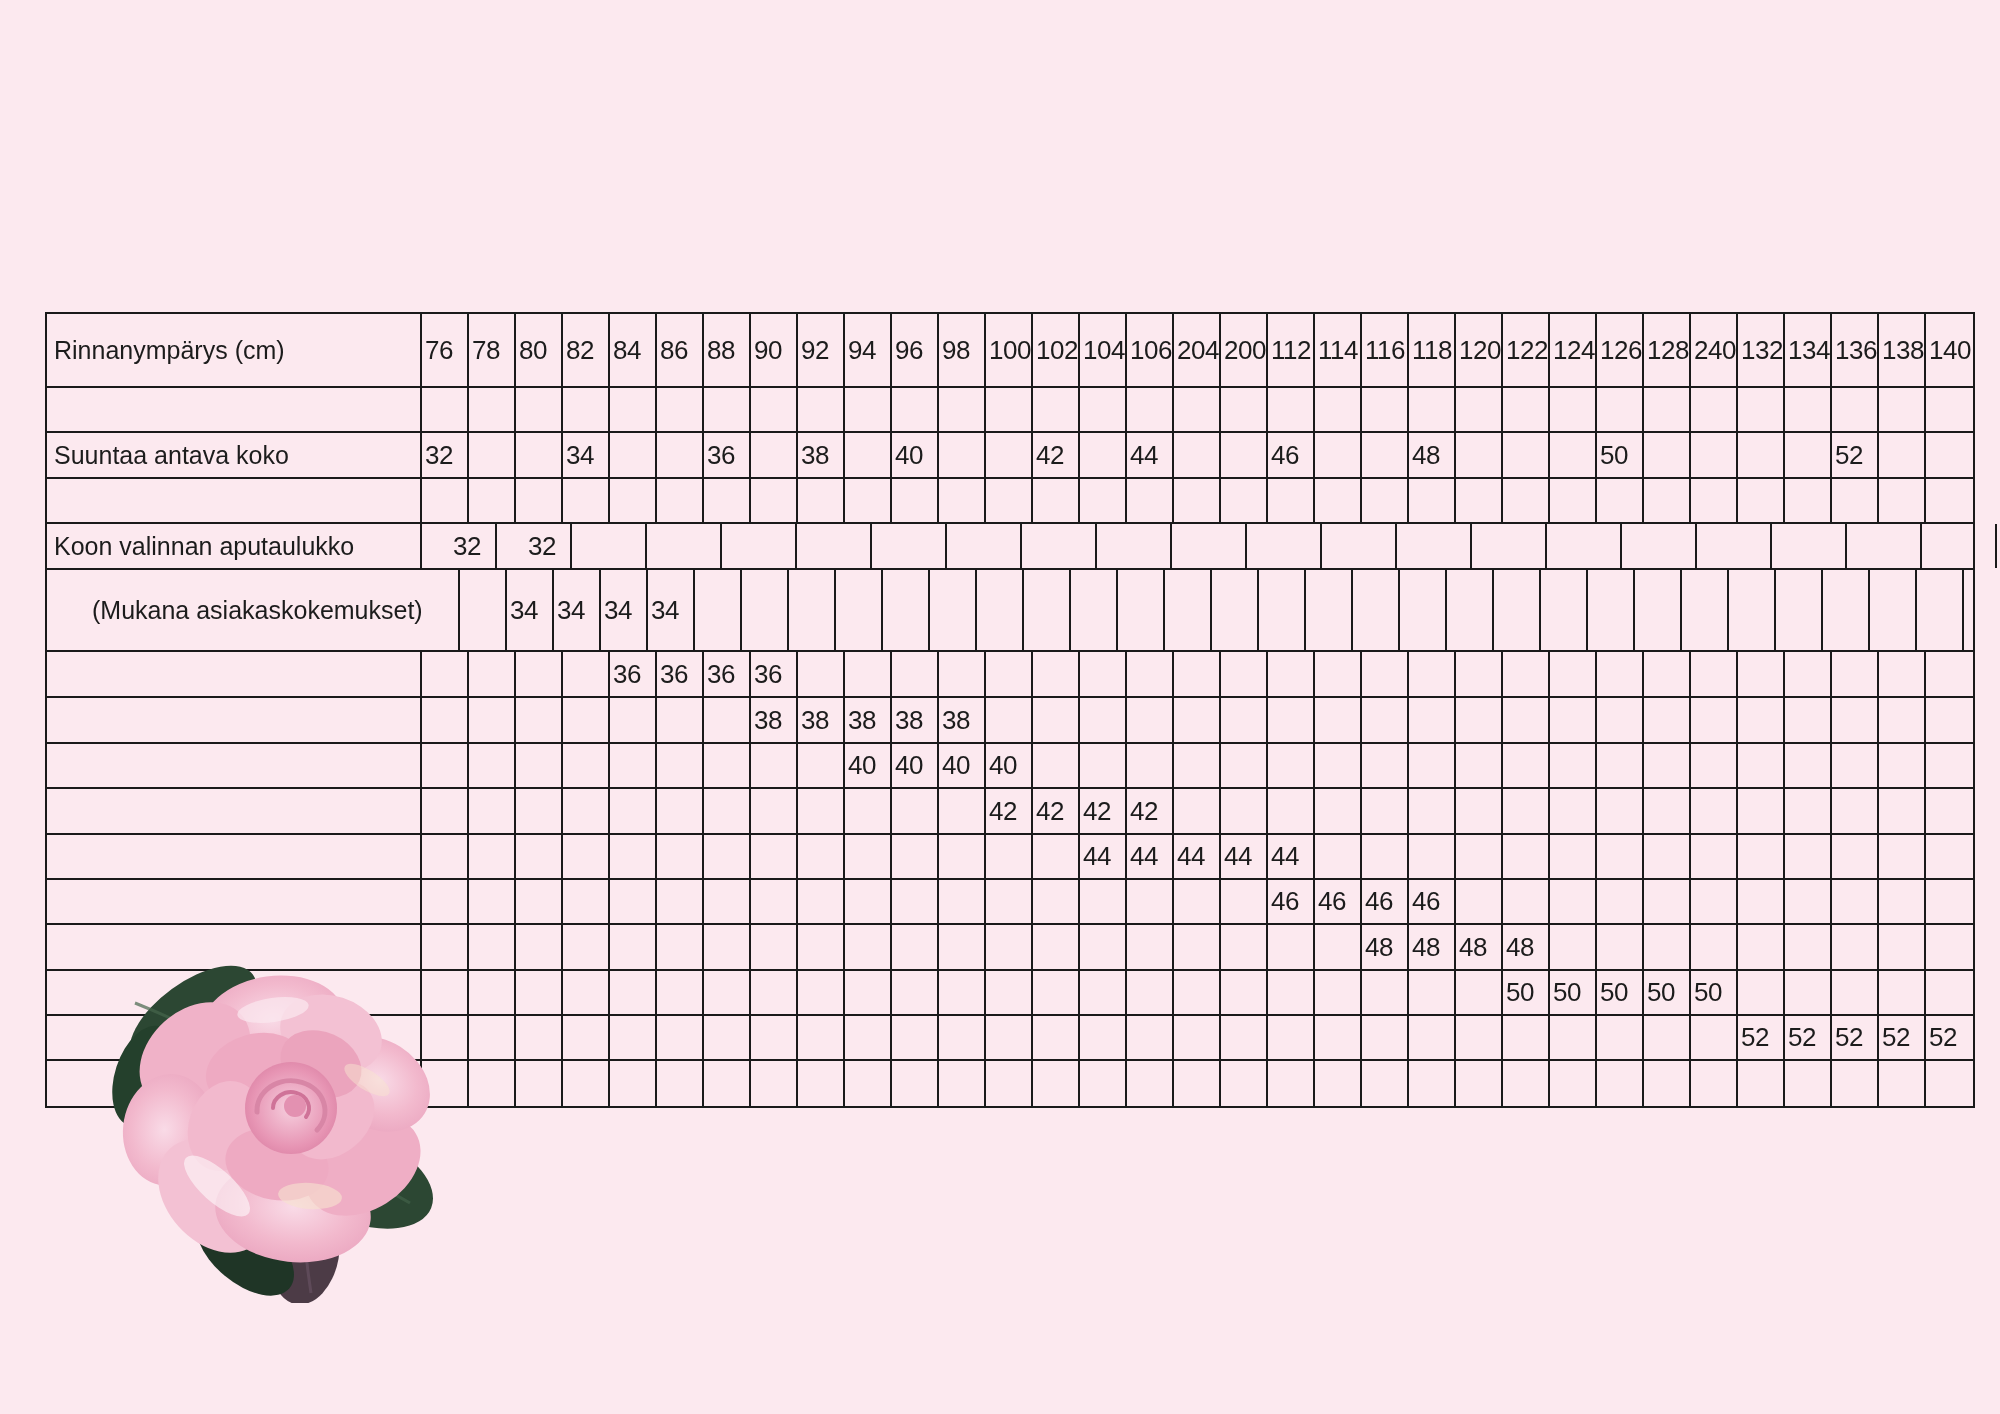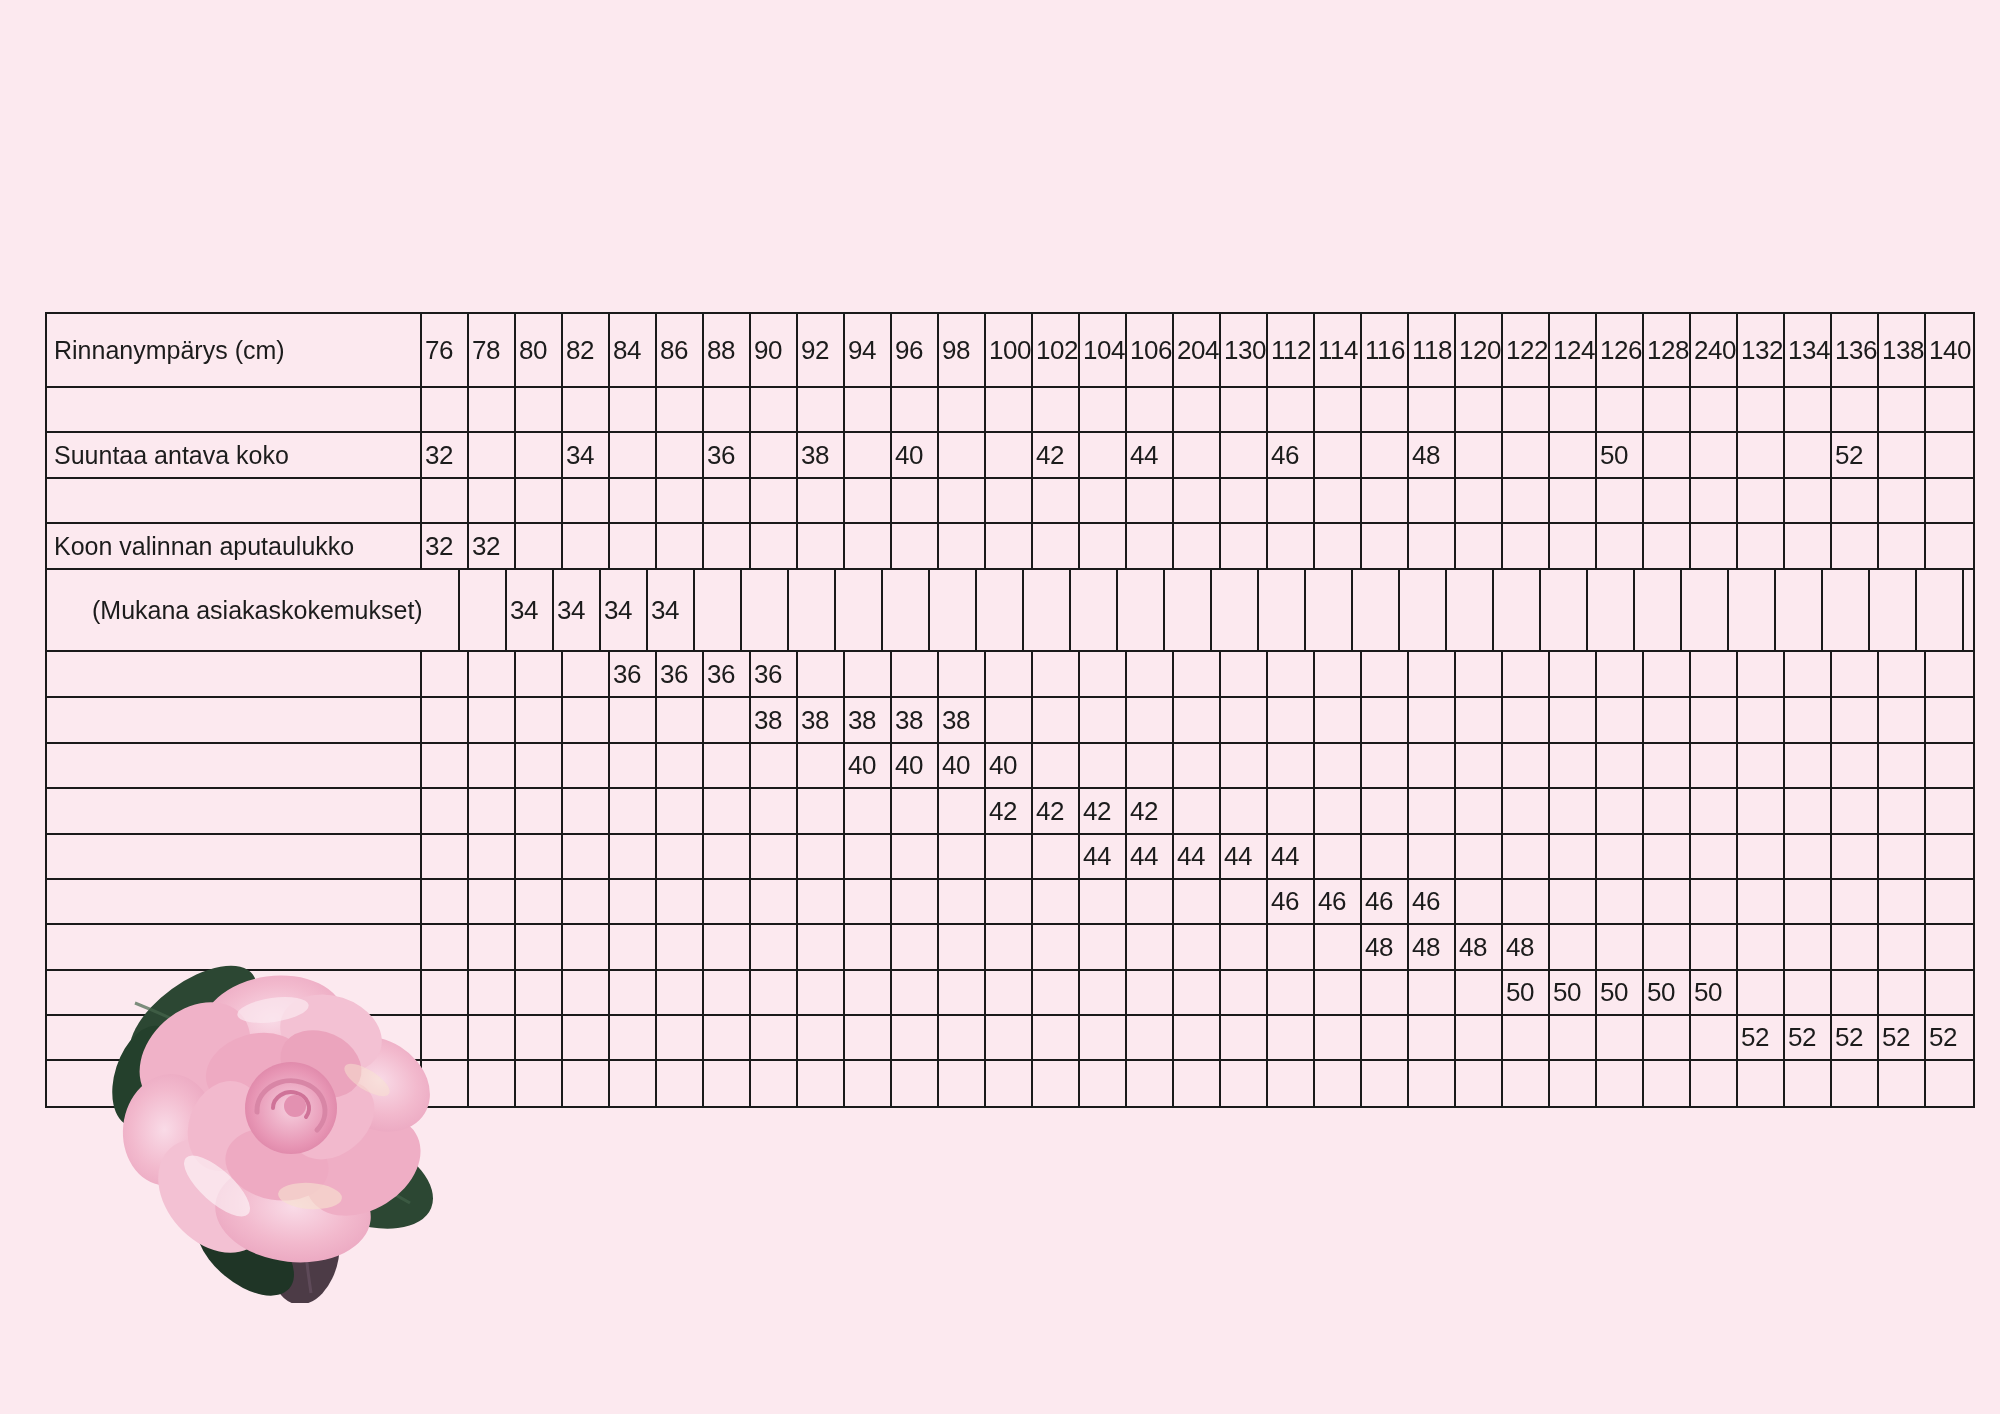--- a/index.html
+++ b/index.html
@@ -85,21 +85,21 @@
         <div class="cell num">90</div>
         <div class="cell num">92</div>
         <div class="cell num">94</div>
         <div class="cell num">96</div>
         <div class="cell num">98</div>
         <div class="cell num">100</div>
         <div class="cell num">102</div>
         <div class="cell num">104</div>
         <div class="cell num">106</div>
         <div class="cell num">204</div>
-        <div class="cell num">130</div>
+        <div class="cell num">200</div>
         <div class="cell num">112</div>
         <div class="cell num">114</div>
         <div class="cell num">116</div>
         <div class="cell num">118</div>
         <div class="cell num">120</div>
         <div class="cell num">122</div>
         <div class="cell num">124</div>
         <div class="cell num">126</div>
         <div class="cell num">128</div>
         <div class="cell num">240</div>
@@ -210,21 +210,21 @@
         <div class="cell num"></div>
         <div class="cell num"></div>
         <div class="cell num"></div>
         <div class="cell num"></div>
         <div class="cell num"></div>
         <div class="cell num"></div>
         <div class="cell num"></div>
         <div class="cell num"></div>
         <div class="cell num"></div>
       </div>
-      <div class="row" style="height: 46px;">
+      <div class="row" style="height: 46px; gap: 28px;">
         <div class="cell label">Koon valinnan aputaulukko</div>
         <div class="cell num">32</div>
         <div class="cell num">32</div>
         <div class="cell num"></div>
         <div class="cell num"></div>
         <div class="cell num"></div>
         <div class="cell num"></div>
         <div class="cell num"></div>
         <div class="cell num"></div>
         <div class="cell num"></div>

